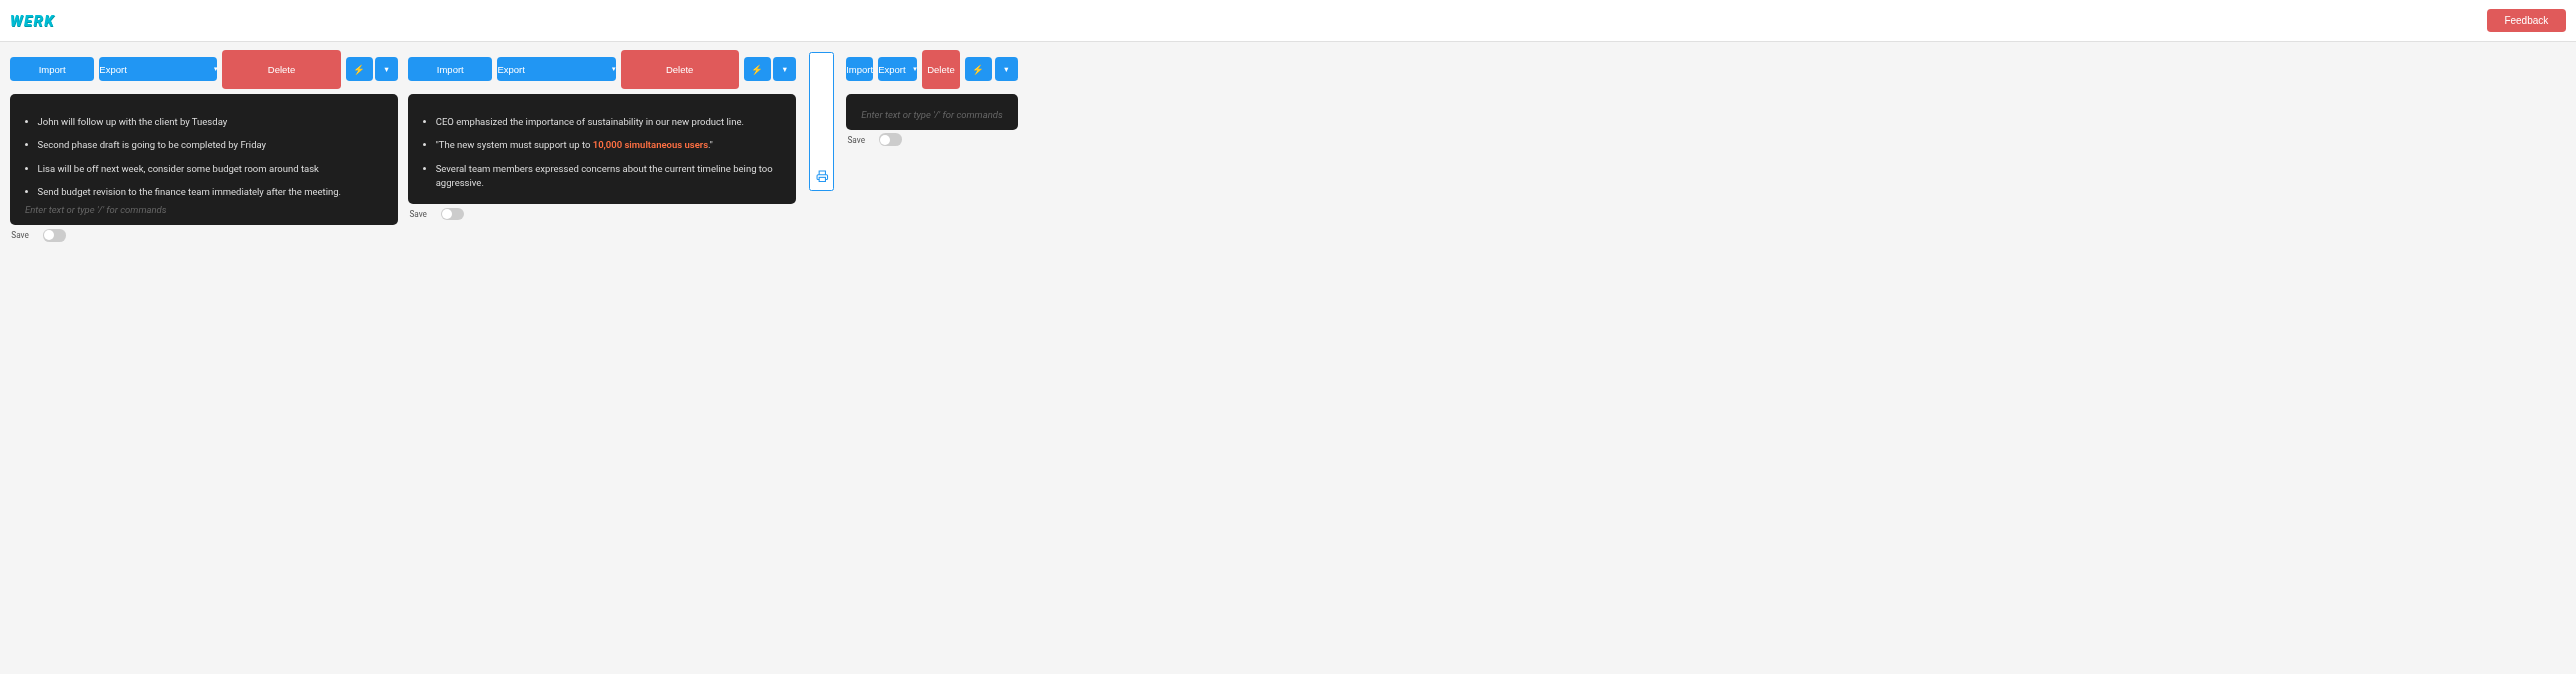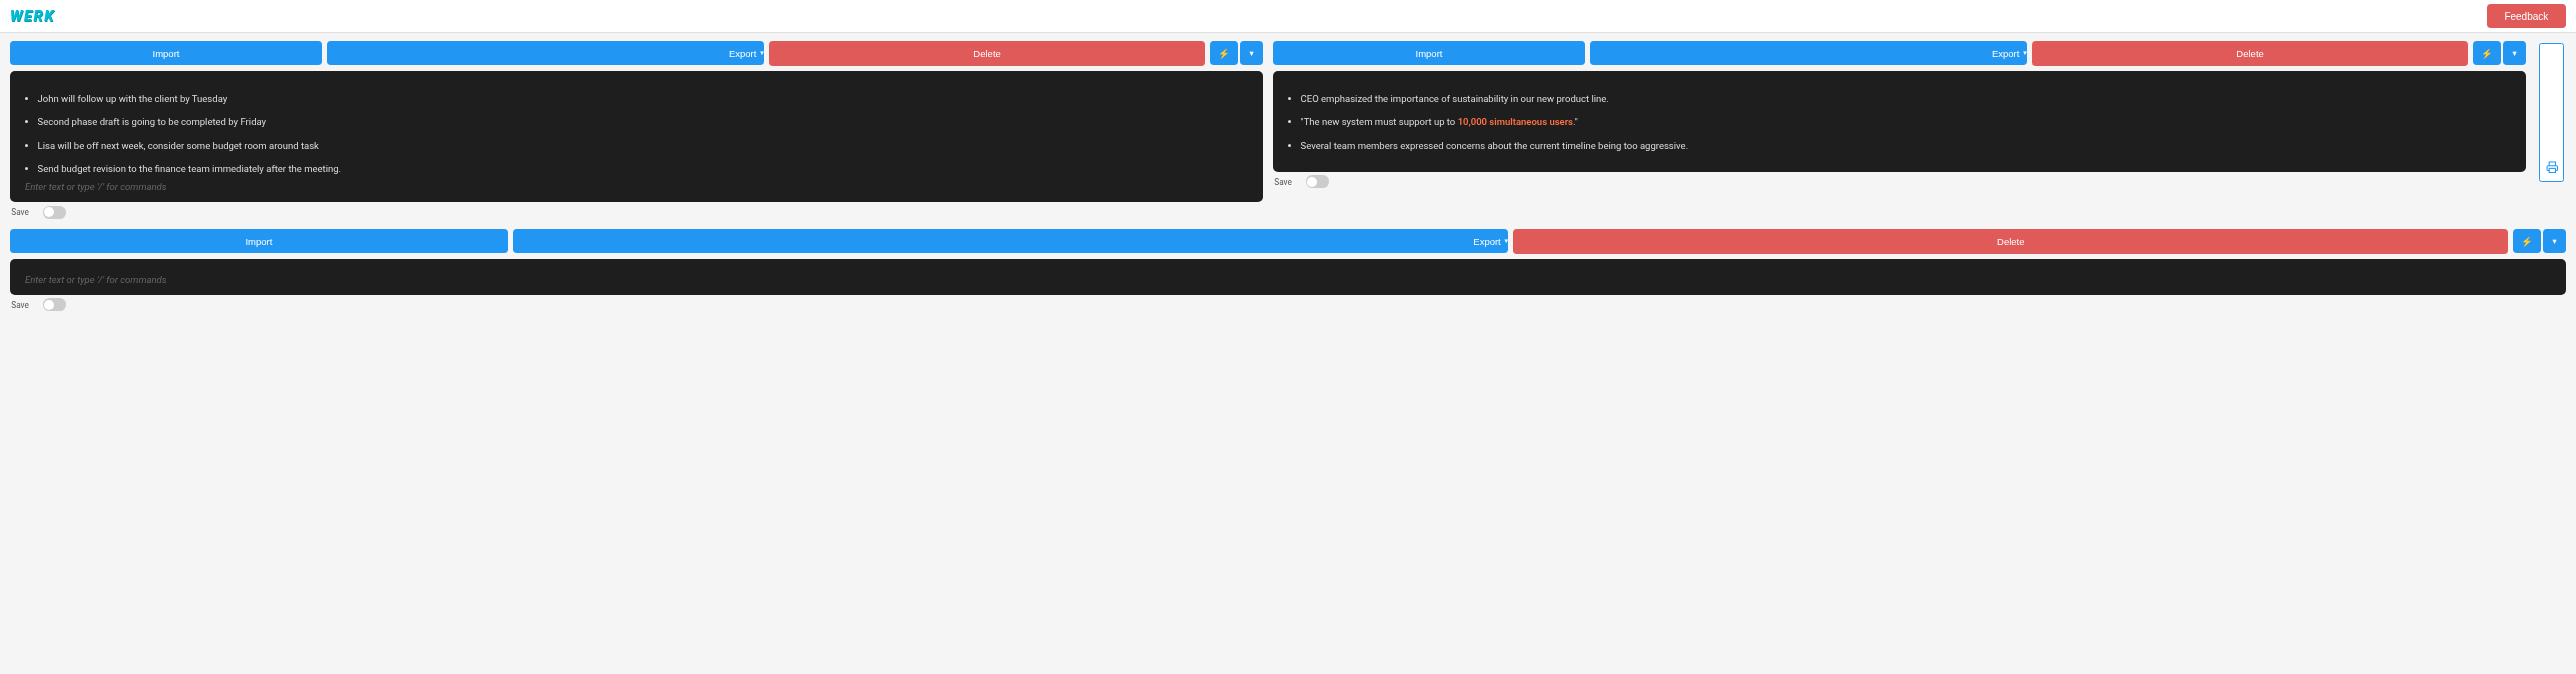--- a/index.html
+++ b/index.html
@@ -10,21 +10,21 @@
     }
 
     
     .header {
       display: flex;
       align-items: center;
       justify-content: space-between;
       padding: 5px 10px;
       background: #fff;
       border-bottom: 0.6px solid #e0e0e0;
-      height: 33px;
+      height: 42px;
     }
 
     .logo {
       font-size: 15px;
       font-weight: 900;
       color: #00bcd4;
       letter-spacing: 1.3px;
       font-style: italic;
       text-shadow: 0.6px 0.6px 0 #0097a7;
     }
@@ -37,21 +37,21 @@
       border-radius: 3.8px;
       font-size: 10px;
       font-weight: 500;
       cursor: pointer;
     }
 
     
     .main {
       padding: 7.6px 10px;
       display: flex;
-      flex-direction: column;
+      flex-direction: row;
       gap: 10px;
     }
 
     
     .top-row {
       display: flex;
       gap: 10px;
       align-items: flex-start;
     }
 
@@ -126,29 +126,29 @@
       color: #fff;
       border: none;
       padding: 6.3px 0;
       border-radius: 3.8px;
       font-size: 9.5px;
       font-weight: 500;
       cursor: pointer;
       flex: 1.4;
       display: flex;
       align-items: center;
-      justify-content: flex-end;
+      justify-content: space-between;
       gap: 3.8px;
     }
 
     .btn-delete {
       background: #e05a5a;
       color: #fff;
       border: none;
-      padding: 7px 0;
+      padding: 14px 0;
       border-radius: 3.8px;
       font-size: 9.5px;
       font-weight: 500;
       cursor: pointer;
       flex: 1.4;
     }
 
     .btn-icon {
       background: #2196f3;
       color: #fff;

